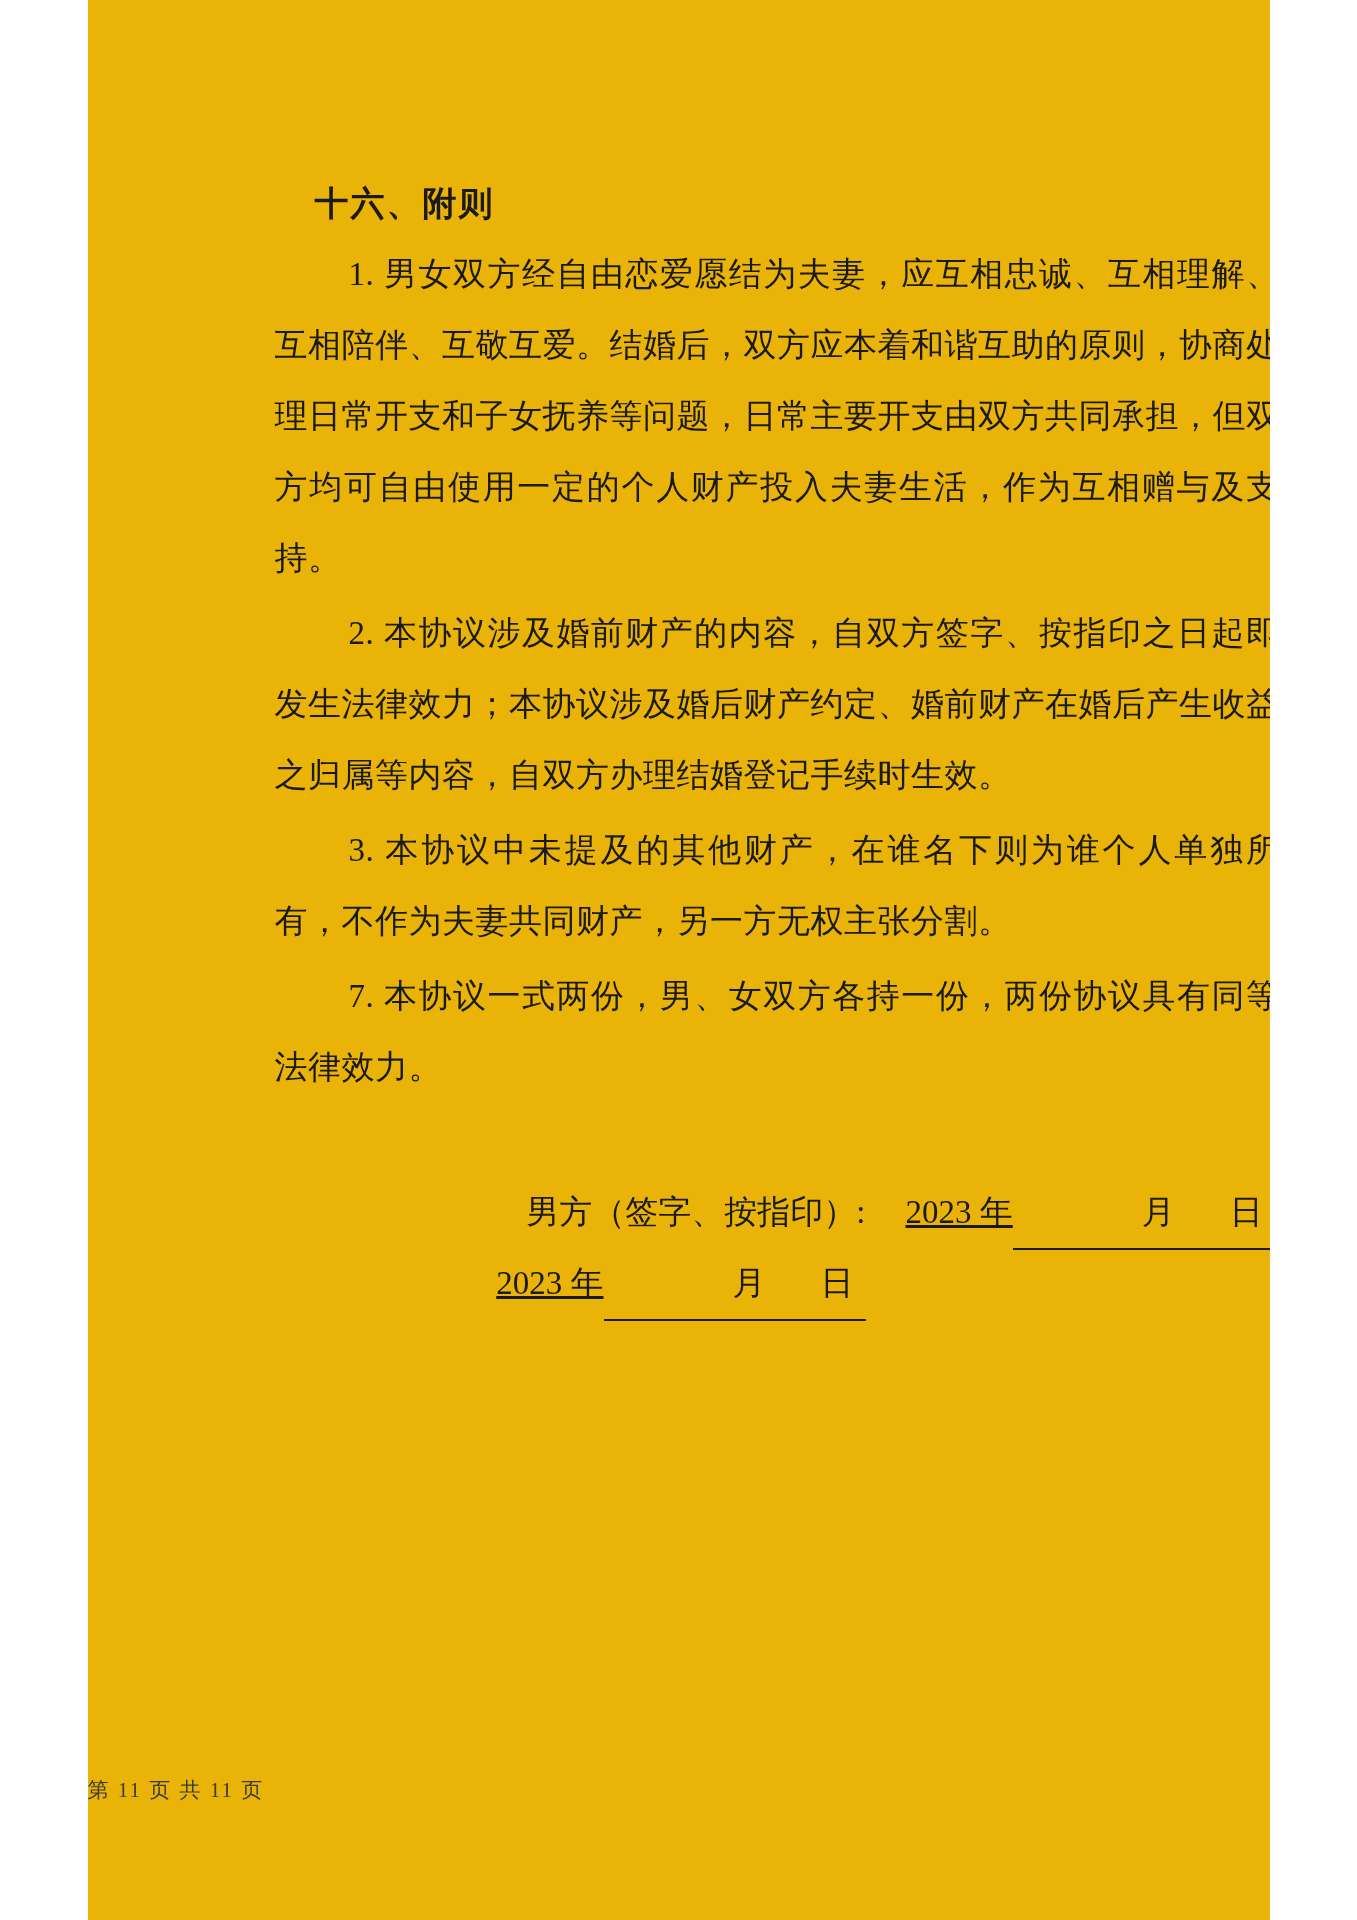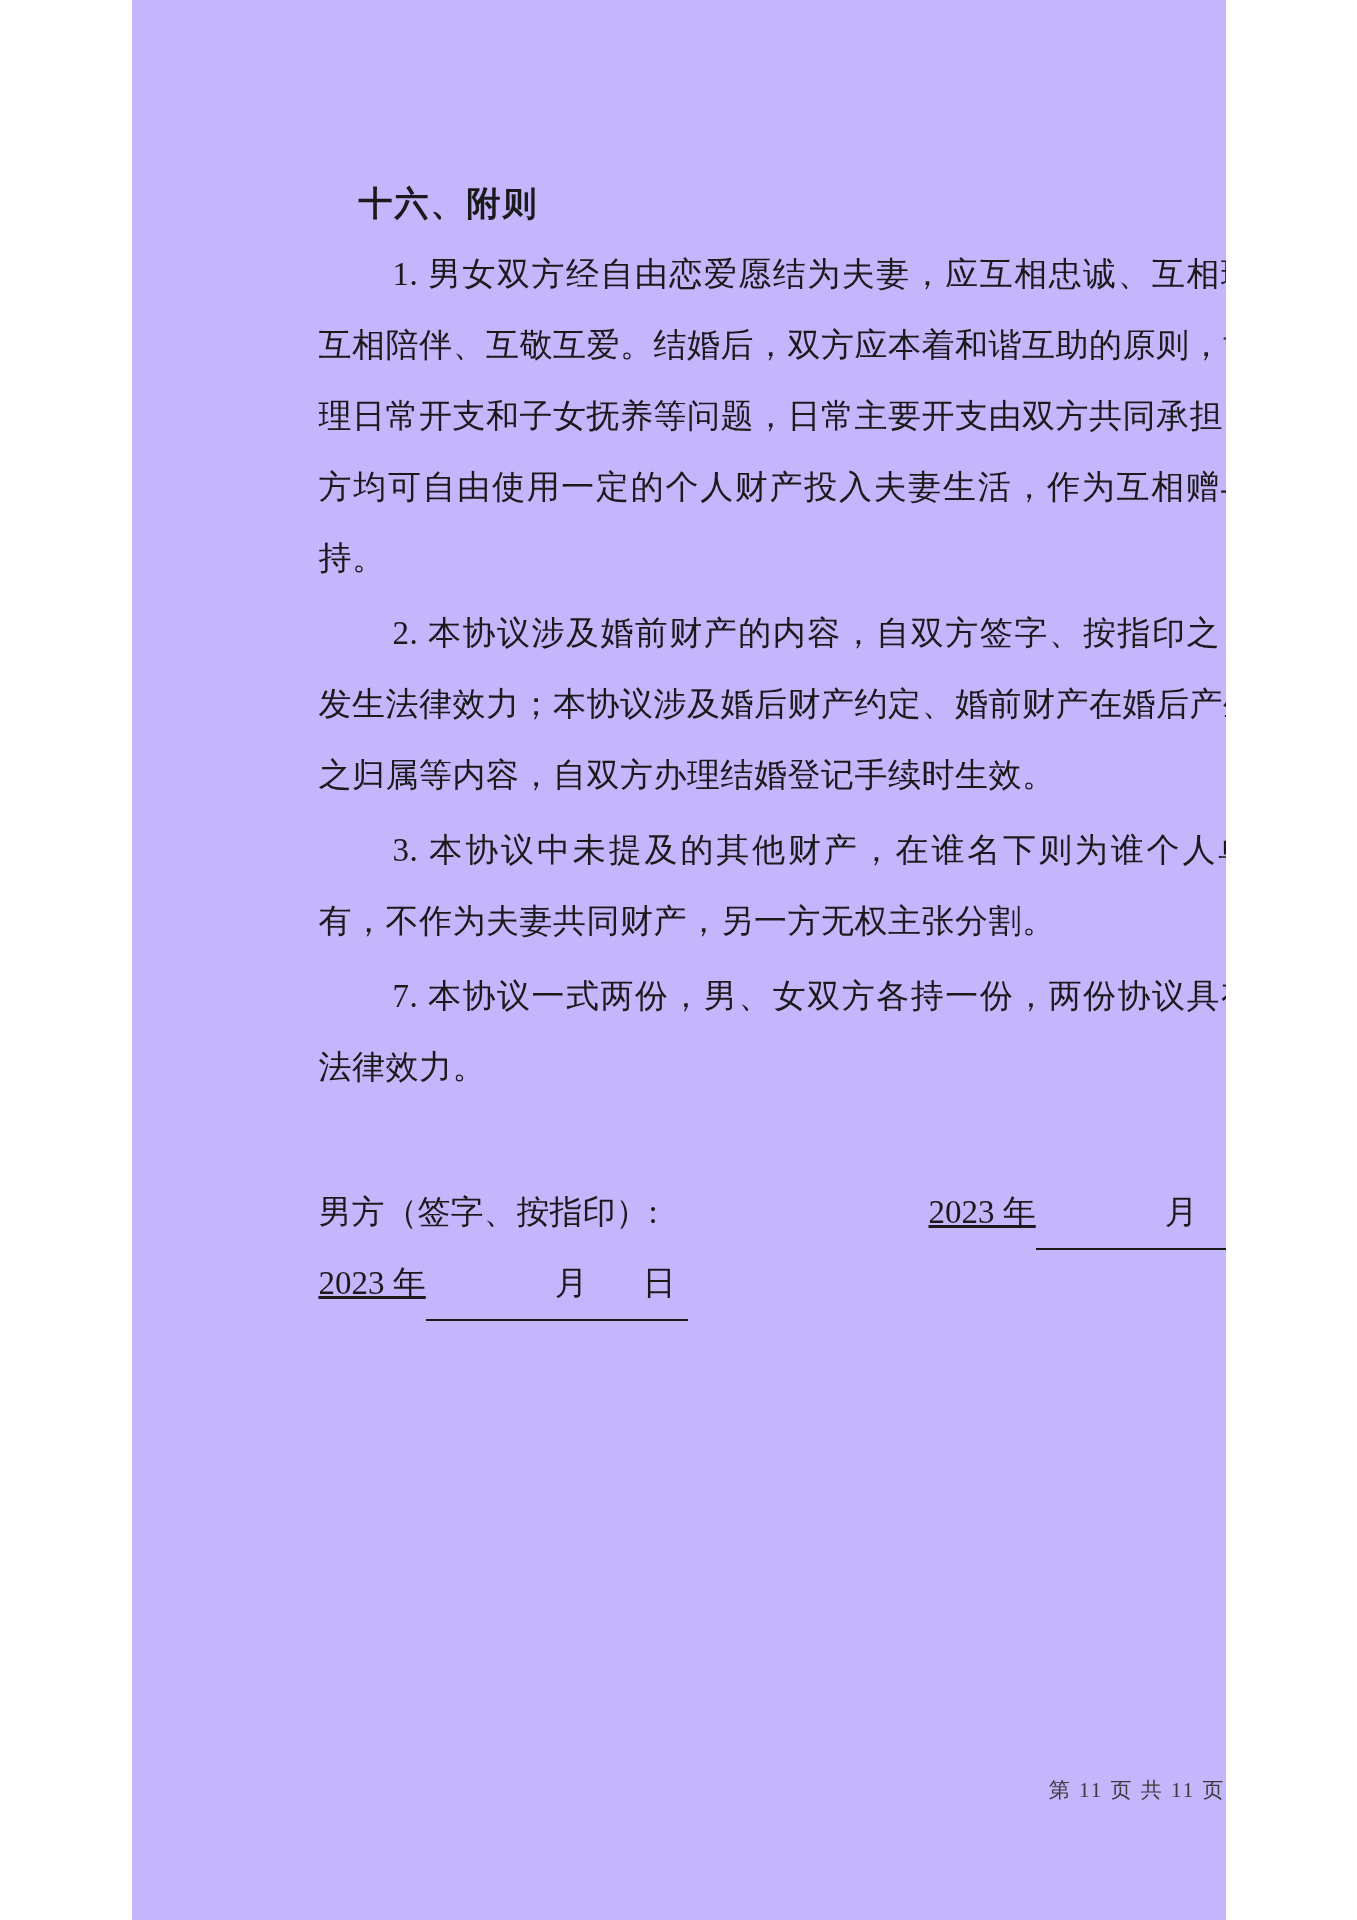--- a/index.html
+++ b/index.html
@@ -1,21 +1,21 @@
 <!DOCTYPE html>
 <html><head>
 <meta charset="utf-8">
 <style>
   html, body { margin: 0; padding: 0; background: #ffffff; }
   .page {
     position: relative;
-    width: 1094px;
+    width: 1182px;
     height: 1920px;
     margin: 0 auto;
-    background: #c4b5fd;
+    background: #eab308;
     font-family: "Liberation Serif", "DejaVu Serif", serif;
     color: #1a1a1a;
     overflow: hidden;
   }
   .content {
     padding: 168px 170px 0 187px;
     width: 1005px;
   }
   .section-title {
     font-size: 34px;
@@ -37,40 +37,40 @@
     line-height: 71px;
     margin: 0;
   }
   .sig-row {
     display: flex;
     margin-top: 74px;
     font-size: 33px;
     line-height: 71px;
   }
   .sig-col { flex: none; }
-  .sig-col.left  { width: 570px; }
+  .sig-col.left  { margin-left: 21px; width: 570px; text-align: right; }
   .sig-col.right { margin-left: 40px; }
   .sig-label { white-space: nowrap; }
   .date-line { white-space: nowrap; text-decoration: underline; }
   .blank-seg {
     display: inline-flex;
     justify-content: flex-end;
     align-items: baseline;
     gap: 55px;
     width: 250px;
     padding-right: 12px;
     border-bottom: 2px solid #1a1a1a;
     vertical-align: baseline;
   }
   .footer {
     position: absolute;
     top: 1776px;
     left: 0;
     width: 100%;
-    text-align: right;
+    text-align: left;
     font-size: 21px;
     letter-spacing: 2px;
     color: #3a3a3a;
   }
 </style>
 </head>
 <body>
 
 <div class="page">
   <div class="content">

